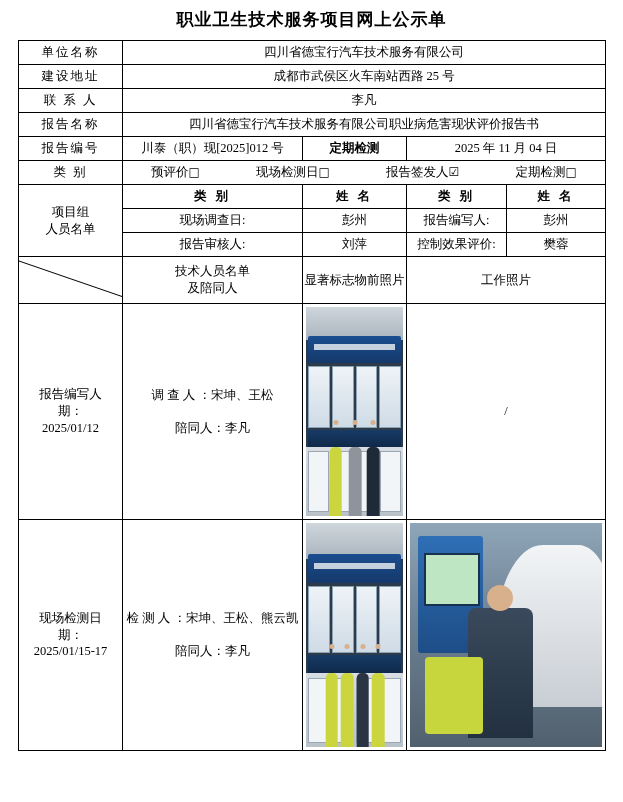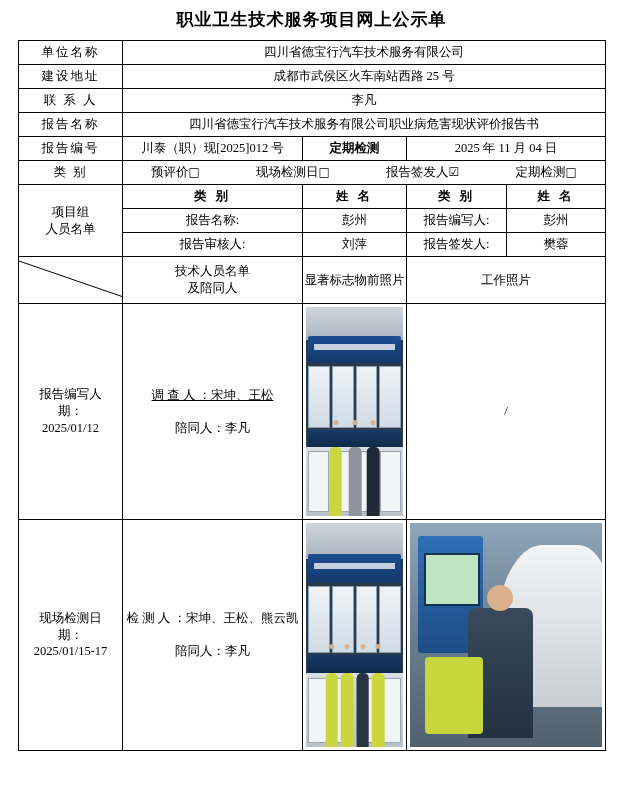--- a/index.html
+++ b/index.html
@@ -270,30 +270,30 @@
         <div>项目组</div>
         <div>人员名单</div>
       </td>
       <td colspan="2" class="subhdr">类  别</td>
       <td class="subhdr">姓  名</td>
       <td class="subhdr">类  别</td>
       <td class="subhdr">姓  名</td>
     </tr>
 
     <tr class="row-h">
-      <td colspan="2">报告名称:</td>
+      <td colspan="2">现场调查日:</td>
       <td>彭州</td>
       <td>报告编写人:</td>
       <td>彭州</td>
     </tr>
 
     <tr class="row-h">
       <td colspan="2">报告审核人:</td>
       <td>刘萍</td>
-      <td>报告签发人:</td>
+      <td>控制效果评价:</td>
       <td>樊蓉</td>
     </tr>
 
     <tr>
       <td class="diag">
             <span class="slash"></span>
           </td>
       <td colspan="2" class="twoline">
         <div>技术人员名单</div>
         <div>及陪同人</div>
@@ -302,21 +302,21 @@
       <td colspan="2">工作照片</td>
     </tr>
 
     <tr>
       <td class="vtxt" style="height:215px">
         <div>报告编写人</div>
         <div>期：</div>
         <div>2025/01/12</div>
       </td>
       <td colspan="2" class="vtxt">
-        <div style="padding:0 2px 16px 2px;text-decoration:underline;">
+        <div style="padding:0 2px 16px 2px;">
           <span>调 查 人 ：</span><span>宋坤、王松</span>
         </div>
         <div style="padding:0 2px;">
           <span>陪同人：</span><span>李凡</span>
         </div>
       </td>
       <td class="cell-photo">
         <div class="ph">
           <div class="ceiling"></div>
           <div class="banner"></div>

